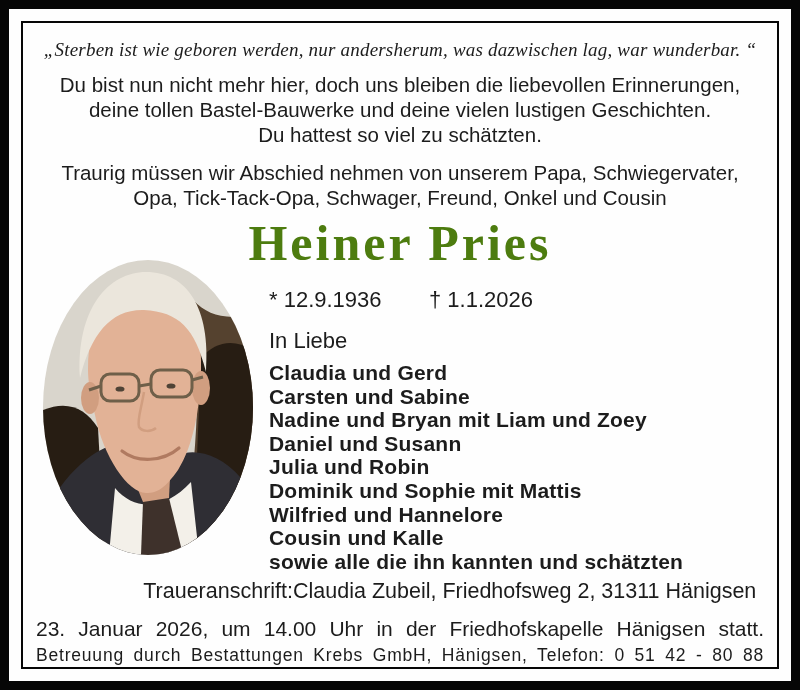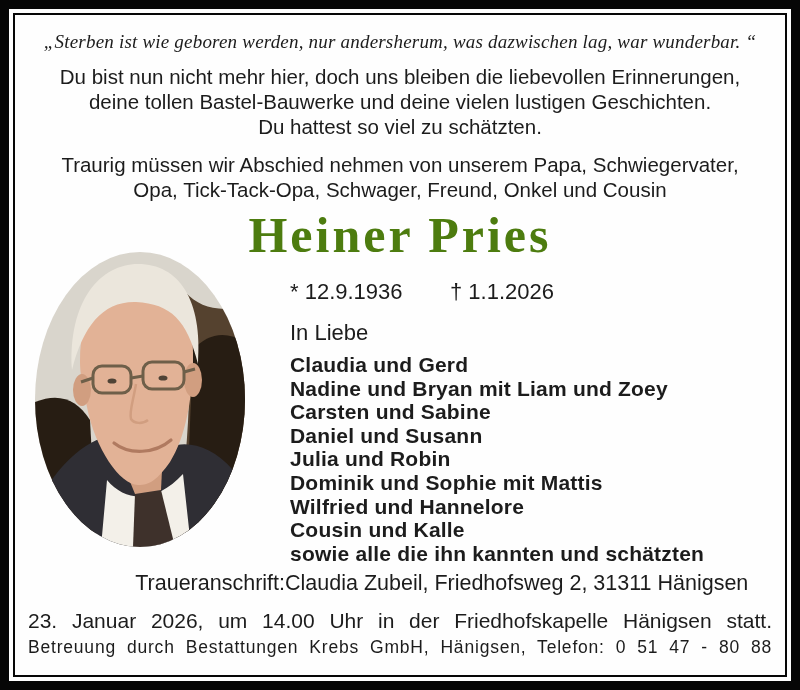--- a/index.html
+++ b/index.html
@@ -1,18 +1,18 @@
 <!DOCTYPE html>
 <html lang="de"><head>
 <meta charset="utf-8">
 <style>
   html,body{margin:0;padding:0;background:#fff;}
   .page{
     width:800px;height:690px;box-sizing:border-box;
-    background:#fefefe;border:9px solid #060606;padding:4px;
+    background:#fefefe;border:9px solid #060606;padding:12px;
   }
   .inner{
     width:100%;height:100%;box-sizing:border-box;
     border:2px solid #060606;overflow:hidden;
     font-family:"Liberation Sans", sans-serif;color:#1c1c1c;
     position:relative;
   }
   .center{text-align:center;}
   .nowrap{white-space:nowrap;}
   .quote{
@@ -21,21 +21,21 @@
   }
   .intro{margin-top:9px;font-size:20.5px;line-height:25px;}
   .farewell{margin-top:13px;font-size:20.5px;line-height:25px;}
   .name-title{
     margin-top:2px;
     font-family:"Liberation Serif", serif;font-weight:bold;
     font-size:50px;line-height:62px;letter-spacing:3px;color:#4d7c0f;
   }
   .memorial{position:relative;height:300px;margin-top:-16px;}
   .photo{position:absolute;left:20px;top:2px;width:210px;height:295px;}
-  .column{position:absolute;left:275px;top:30px;text-align:left;}
+  .column{position:absolute;left:246px;top:30px;text-align:left;}
   .dates{font-size:22px;line-height:24px;}
   .dates .birth{display:inline-block;width:160px;}
   .in-liebe{margin-top:17px;font-size:22px;line-height:24px;}
   .names{margin-top:8px;font-size:21px;line-height:23.6px;font-weight:bold;letter-spacing:0.2px;}
   .address-row{display:flex;margin:21px 13px 0 13px;font-size:21.5px;line-height:24px;text-align:right;}
   .address-row .label{flex:0 0 257px;}
   .service{margin:13px 13px 0 13px;font-size:21px;line-height:25.5px;}
   .service .jline{text-align:justify;text-align-last:justify;}
   .funeral-home{
     margin:3px 13px 0 13px;font-size:17.5px;line-height:21px;letter-spacing:0.8px;
@@ -98,37 +98,37 @@
         </g>
       </svg>
 
       <div class="column">
         <div class="dates">
           <span class="birth">* 12.9.1936</span><span class="death">† 1.1.2026</span>
         </div>
         <div class="in-liebe">In Liebe</div>
         <div class="names">
           <div>Claudia und Gerd</div>
+          <div>Carsten und Sabine</div>
           <div>Nadine und Bryan mit Liam und Zoey</div>
-          <div>Carsten und Sabine</div>
           <div>Daniel und Susann</div>
           <div>Julia und Robin</div>
           <div>Dominik und Sophie mit Mattis</div>
           <div>Wilfried und Hannelore</div>
           <div>Cousin und Kalle</div>
           <div>sowie alle die ihn kannten und schätzten</div>
         </div>
       </div>
     </div>
 
     <div class="address-row">
       <span class="label">Traueranschrift:</span>
       <span class="value">Claudia Zubeil, Friedhofsweg 2, 31311 Hänigsen</span>
     </div>
 
     <div class="service">
       <div class="jline">23. Januar 2026, um 14.00 Uhr in der Friedhofskapelle Hänigsen statt.</div>
     </div>
 
-    <div class="funeral-home">Betreuung durch Bestattungen Krebs GmbH, Hänigsen, Telefon: 0 51 47 - 80 88</div>
+    <div class="funeral-home">Betreuung durch Bestattungen Krebs GmbH, Hänigsen, Telefon: 0 51 42 - 80 88</div>
 
   </div>
 </div>
 
 </body></html>

